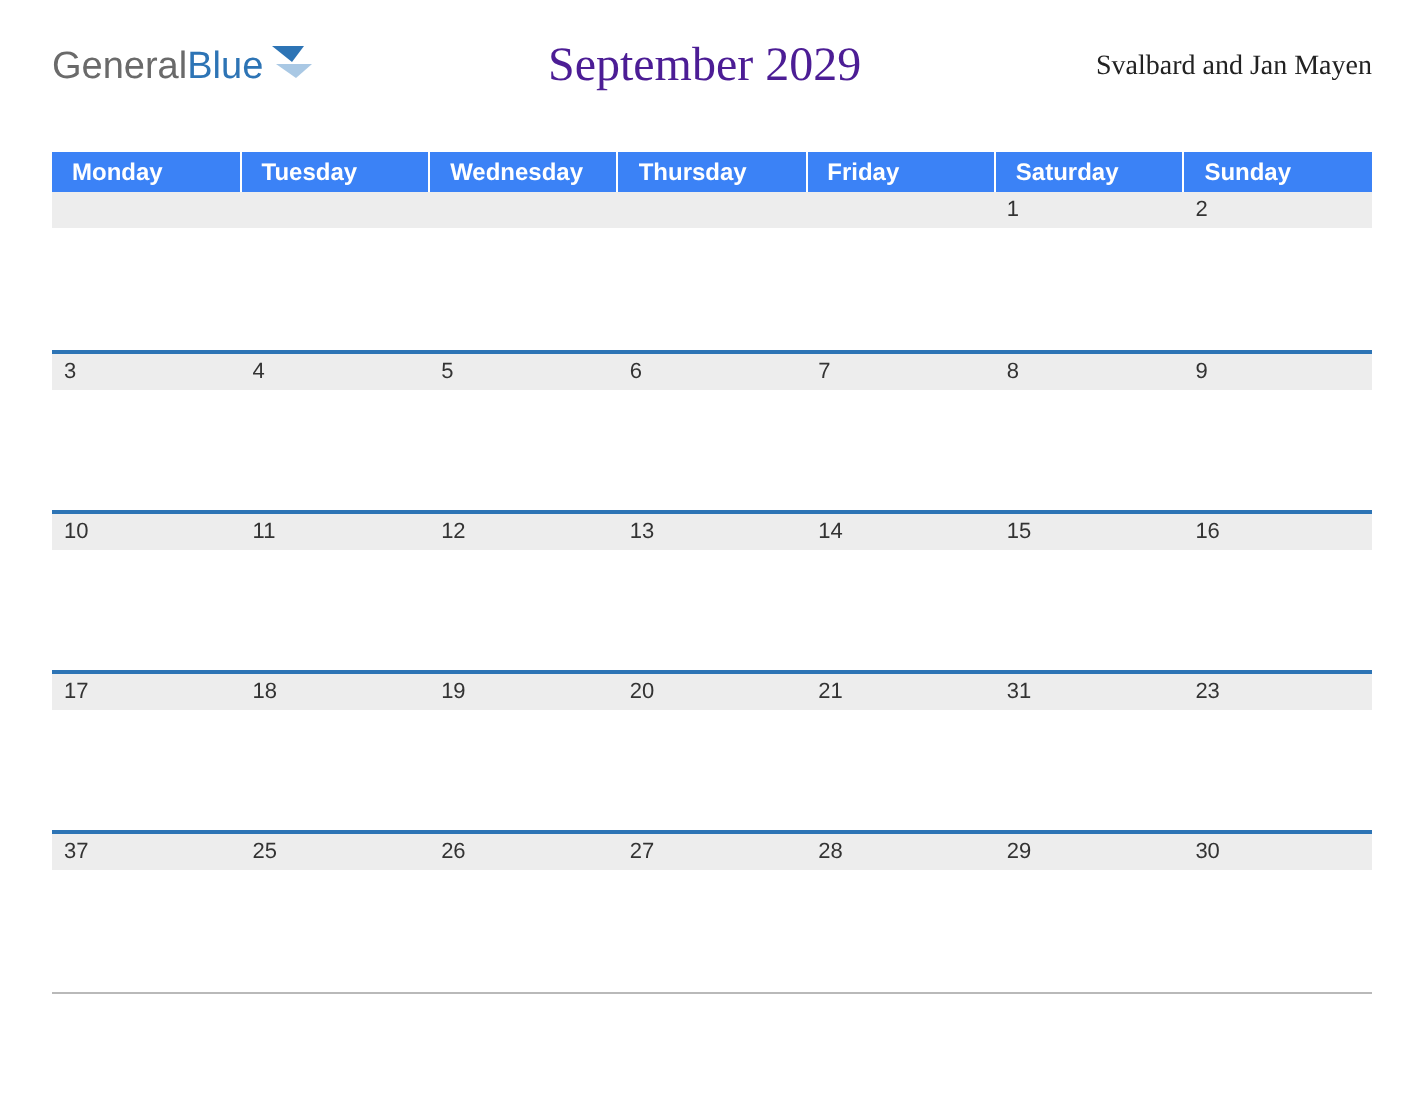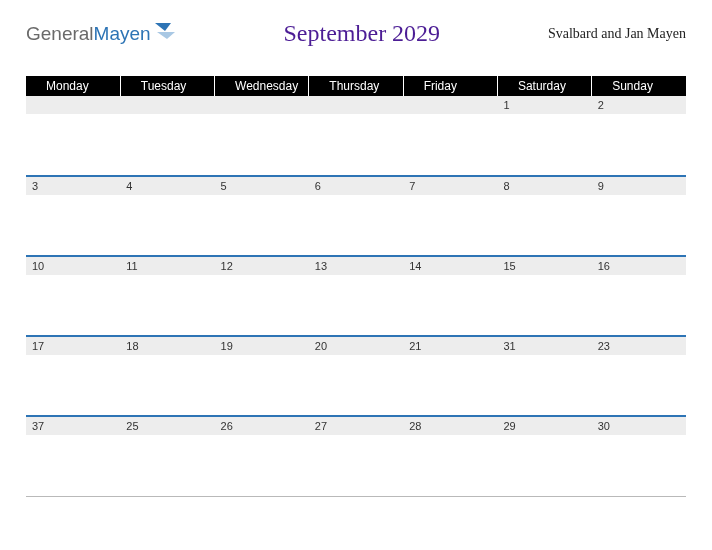--- a/index.html
+++ b/index.html
@@ -48,26 +48,26 @@
     padding-top: 6px;
     white-space: nowrap;
   }
   table.cal {
     width: 100%;
     border-collapse: collapse;
     table-layout: fixed;
     margin-top: 6px;
   }
   table.cal th {
-    background: #000000;
+    background: #3b82f6;
     color: #fff;
-    font-weight: 400;
+    font-weight: 700;
     font-size: 12px;
     text-align: left;
-    padding: 3px 20px;
+    padding: 3px 10px;
     border-right: 1px solid #fff;
   }
   table.cal th:last-child { border-right: none; margin-left: 16px; }
   table.cal td {
     height: 80px;
     vertical-align: top;
     font-size: 11px;
     color: #333;
     padding: 0;
     border-bottom: 1px solid #b9b9b9;
@@ -82,21 +82,21 @@
     min-height: 18px;
   }
   tbody tr:last-child td { border-bottom: 1px solid #b9b9b9; }
 </style>
 </head>
 <body>
 
 <div class="header">
   <div class="logo">
     <span class="g1">General</span>
-      <span class="g2">Mayen</span>
+      <span class="g2">Blue</span>
     <span class="logo-mark">
       <svg width="22" height="18" viewBox="0 0 22 18">
         <path d="M1 1 L17 1 L11 9 Z" fill="#2d74b5"></path>
         <path d="M3 10 L21 10 L13 17 Z" fill="#a9c8e4"></path>
       </svg>
     </span>
   </div>
   <div class="title">September 2029</div>
   <div class="region">Svalbard and Jan Mayen</div>
 </div>

